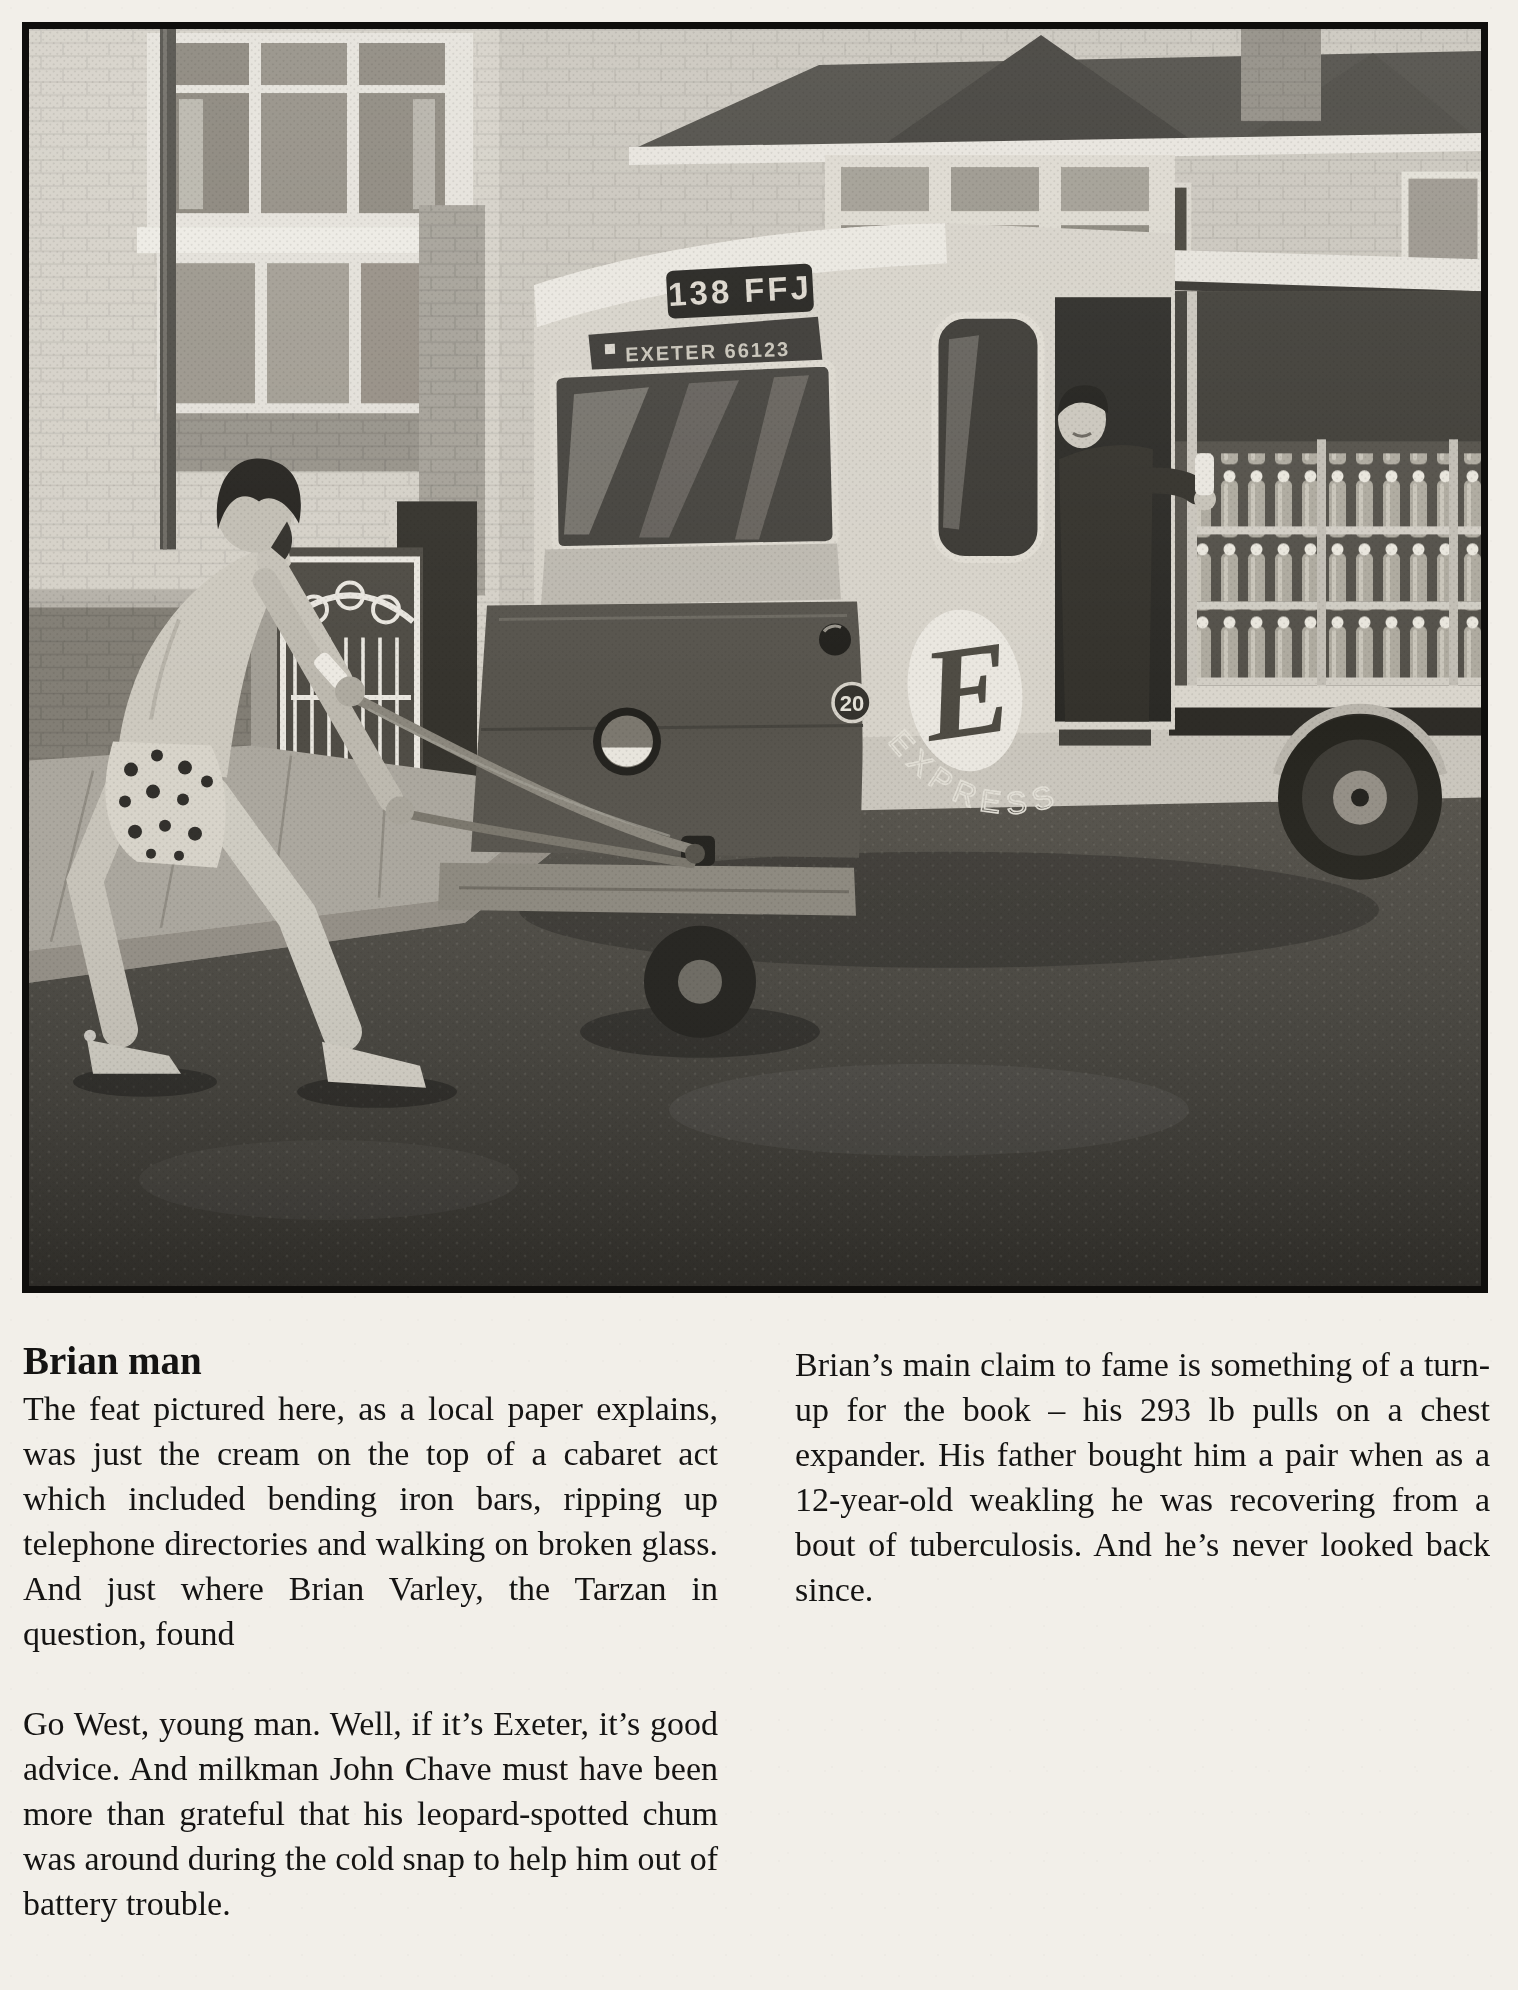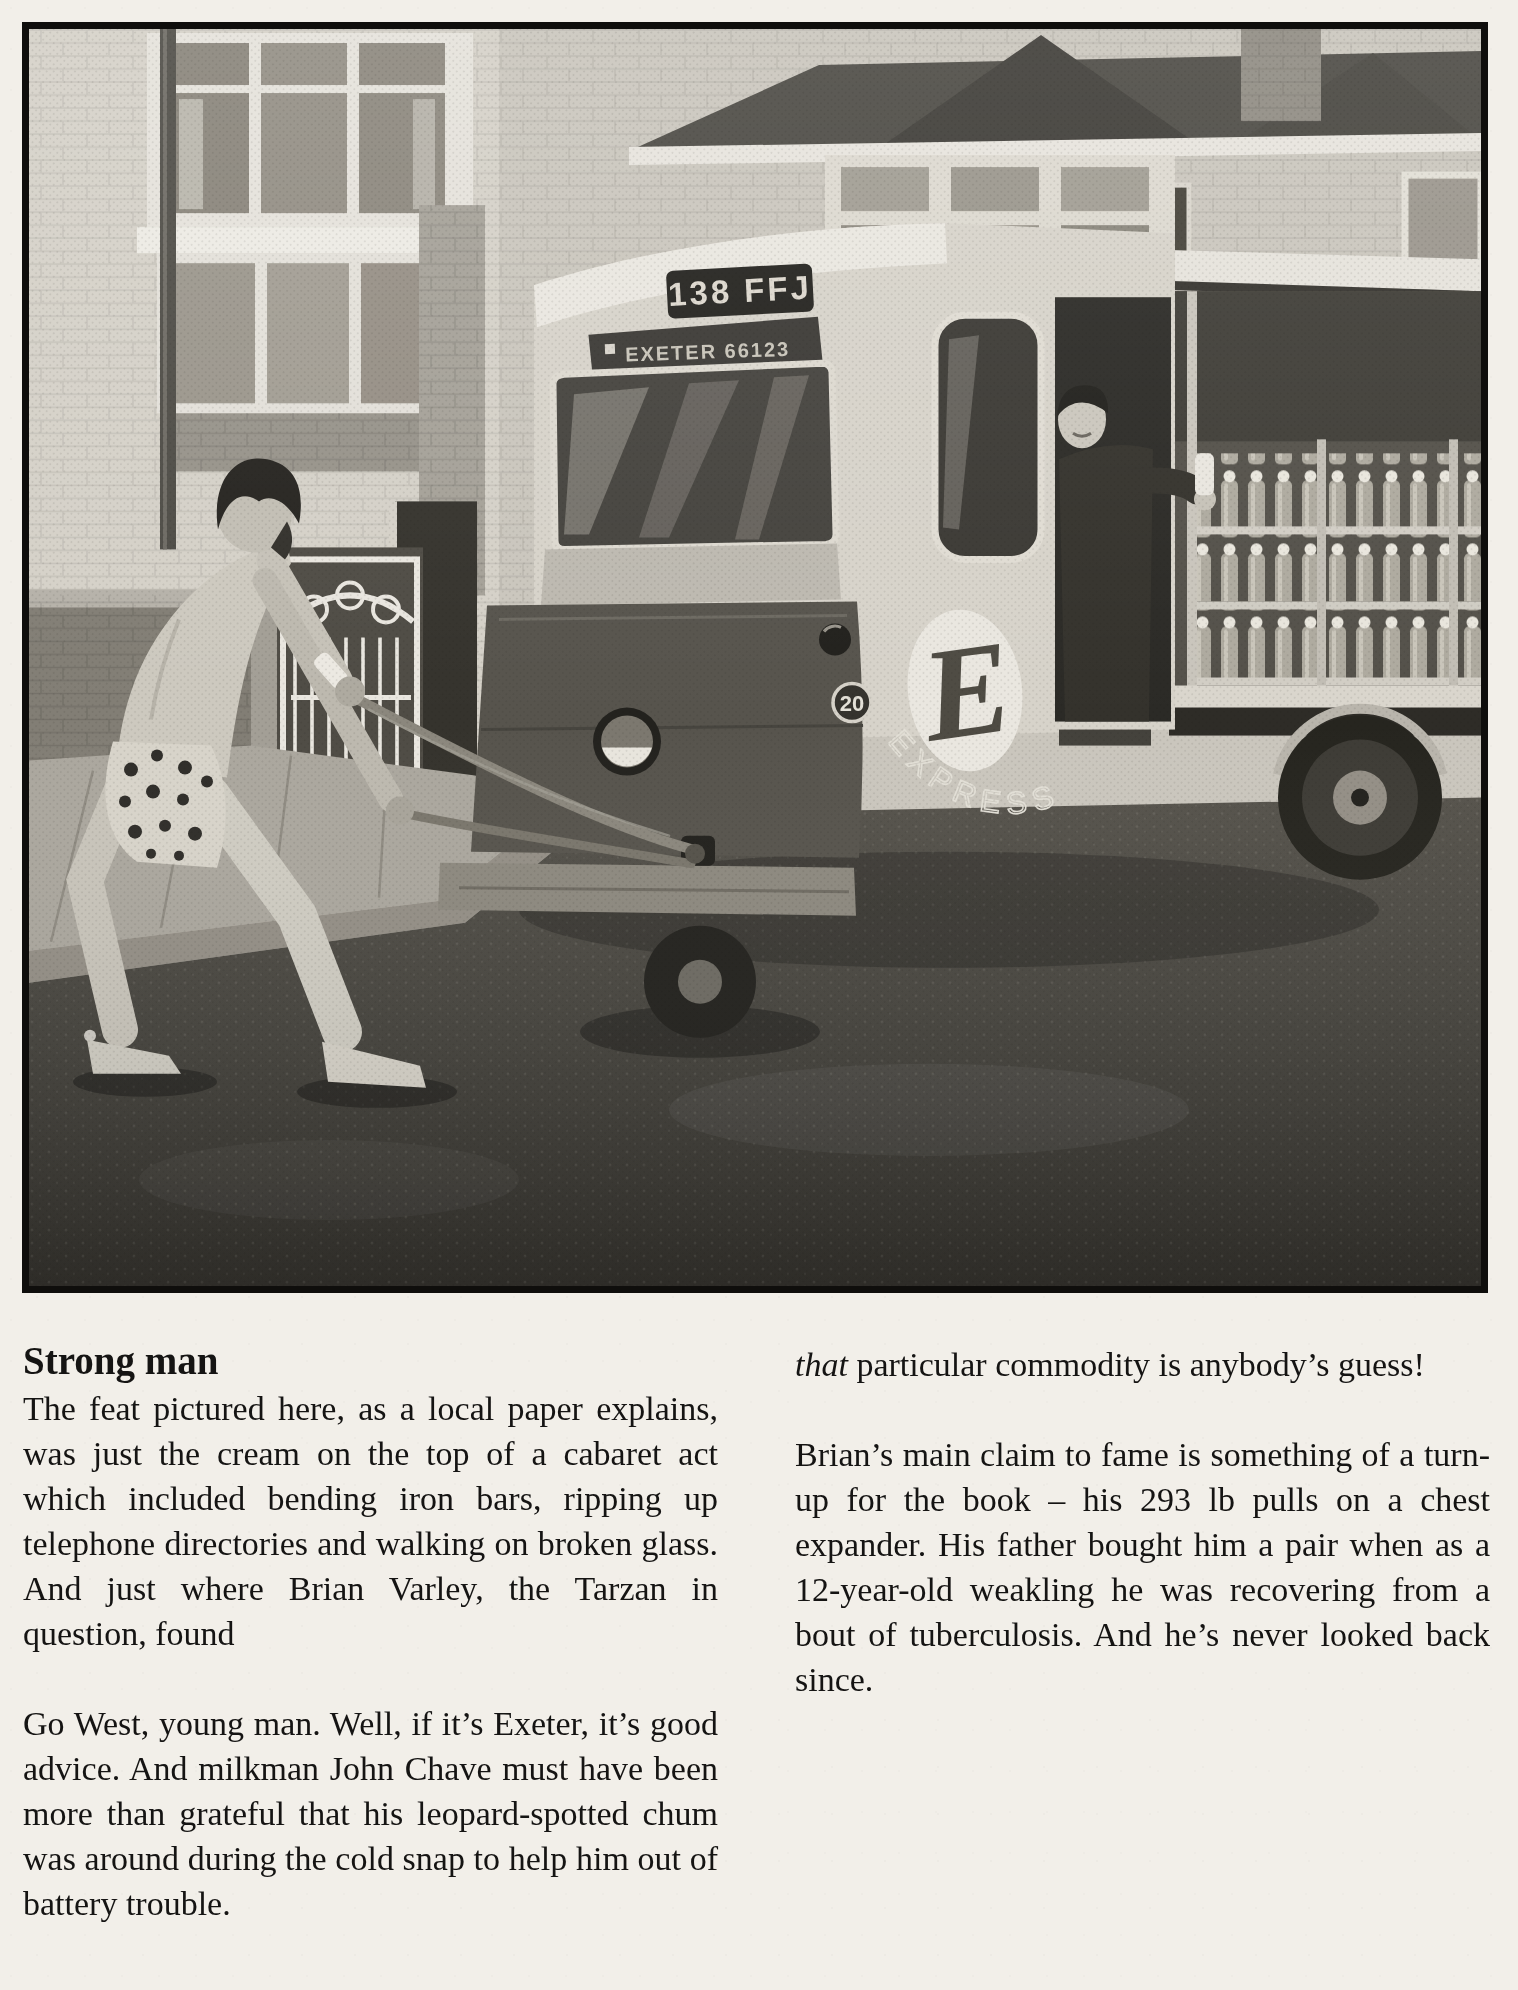--- a/index.html
+++ b/index.html
@@ -298,23 +298,22 @@
         <path d="M 258 492 C 266 506 264 520 256 530 L 242 518 Z" fill="#33312c"></path>
       </g>
 
       <rect x="0" y="0" width="1452" height="1256" fill="url(#toneGrad)"></rect>
       <rect x="0" y="0" width="1452" height="1256" fill="url(#halftone)" opacity="0.085"></rect>
     </svg>
   </figure>
 
   <section class="article">
     <div class="col col-left">
-      <h2 class="heading">Strong man</h2>
+      <h2 class="heading">Brian man</h2>
       <p><span>The feat pictured here, as a local paper explains, was just the cream on the top of a cabaret act which included bending iron bars, ripping up telephone directories and walking on broken glass. And just where Brian Varley, the Tarzan in question, found</span></p>
       <p><span>Go West, young man. Well, if it’s Exeter, it’s good advice. And milkman John Chave must have been more than grateful that his leopard-spotted chum was around during the cold snap to help him out of battery trouble.</span></p>
     </div>
     <div class="col col-right">
-      <p><span class="it">that</span><span> particular commodity is anybody’s guess!</span></p>
       <p><span>Brian’s main claim to fame is something of a turn-up for the book – his 293 lb pulls on a chest expander. His father bought him a pair when as a 12-year-old weakling he was recovering from a bout of tuberculosis. And he’s never looked back since.</span></p>
     </div>
   </section>
 
 </div>
 
 </body></html>

